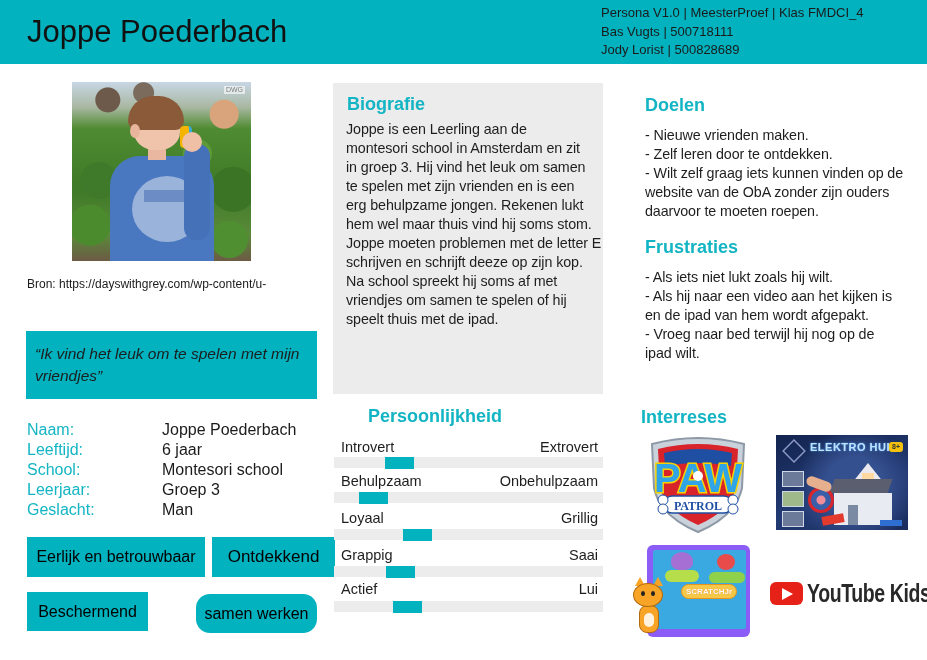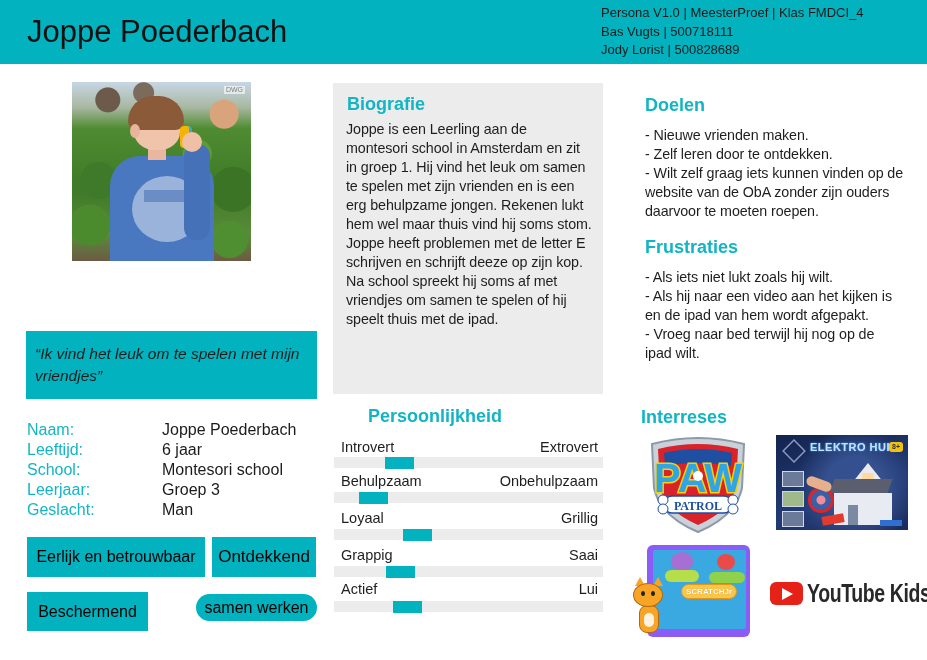--- a/index.html
+++ b/index.html
@@ -134,20 +134,21 @@
   <div class="abs neck"></div>
   <div class="abs face"></div>
   <div class="abs hair"></div>
   <div class="abs ear"></div>
   <div class="abs arm"></div>
   <div class="abs walkie"></div>
   <div class="abs hand"></div>
   <div class="abs wm">DWG</div>
 </div>
 <div class="abs credit">
+  <span>Bron: https://dayswithgrey.com/wp-content/u-</span>
 </div>
 
 <div class="abs quote">
   <span>“Ik vind het leuk om te spelen met mijn</span>
   <span>vriendjes”</span>
 </div>
 
 <div class="abs info">
   <div class="info-row">
     <span class="info-label">Naam:</span>
@@ -165,34 +166,34 @@
     <span class="info-label">Leerjaar:</span>
     <span class="info-value">Groep 3</span>
   </div>
   <div class="info-row">
     <span class="info-label">Geslacht:</span>
     <span class="info-value">Man</span>
   </div>
 </div>
 
 <div class="abs tag" style="left:27px;top:537px;width:178px;height:40px;">Eerlijk en betrouwbaar</div>
-<div class="abs tag" style="left:212px;top:537px;width:104px;height:40px;font-size:17px;">Ontdekkend</div>
+<div class="abs tag" style="left:212px;top:537px;width:123px;height:40px;font-size:17px;">Ontdekkend</div>
 <div class="abs tag" style="left:27px;top:592px;width:121px;height:39px;">Beschermend</div>
-<div class="abs tag" style="left:196px;top:594px;width:121px;height:27px;border-radius:14px;">samen werken</div>
+<div class="abs tag" style="left:196px;top:594px;width:121px;height:39px;border-radius:14px;">samen werken</div>
 
 <div class="abs bio">
   <div class="abs h2 bio-title">Biografie</div>
   <div class="abs lines bio-lines">
     <span>Joppe is een Leerling aan de</span>
     <span>montesori school in Amsterdam en zit</span>
-    <span>in groep 1. Hij vind het leuk om samen</span>
+    <span>in groep 3. Hij vind het leuk om samen</span>
     <span>te spelen met zijn vrienden en is een</span>
     <span>erg behulpzame jongen. Rekenen lukt</span>
     <span>hem wel maar thuis vind hij soms stom.</span>
-    <span>Joppe heeft problemen met de letter E</span>
+    <span>Joppe moeten problemen met de letter E</span>
     <span>schrijven en schrijft deeze op zijn kop.</span>
     <span>Na school spreekt hij soms af met</span>
     <span>vriendjes om samen te spelen of hij</span>
     <span>speelt thuis met de ipad.</span>
   </div>
 </div>
 
 <div class="abs h2 pers-title">Persoonlijkheid</div>
 
 <div class="abs trait-label trait-left" style="top:438px;">Introvert</div>

